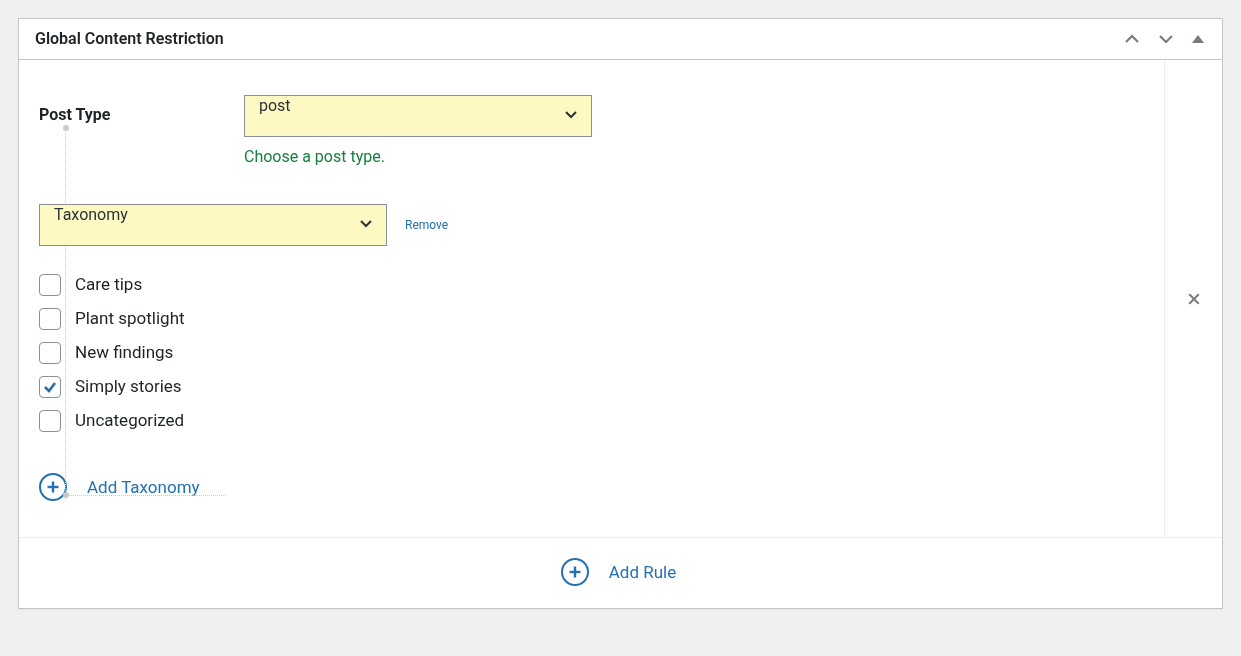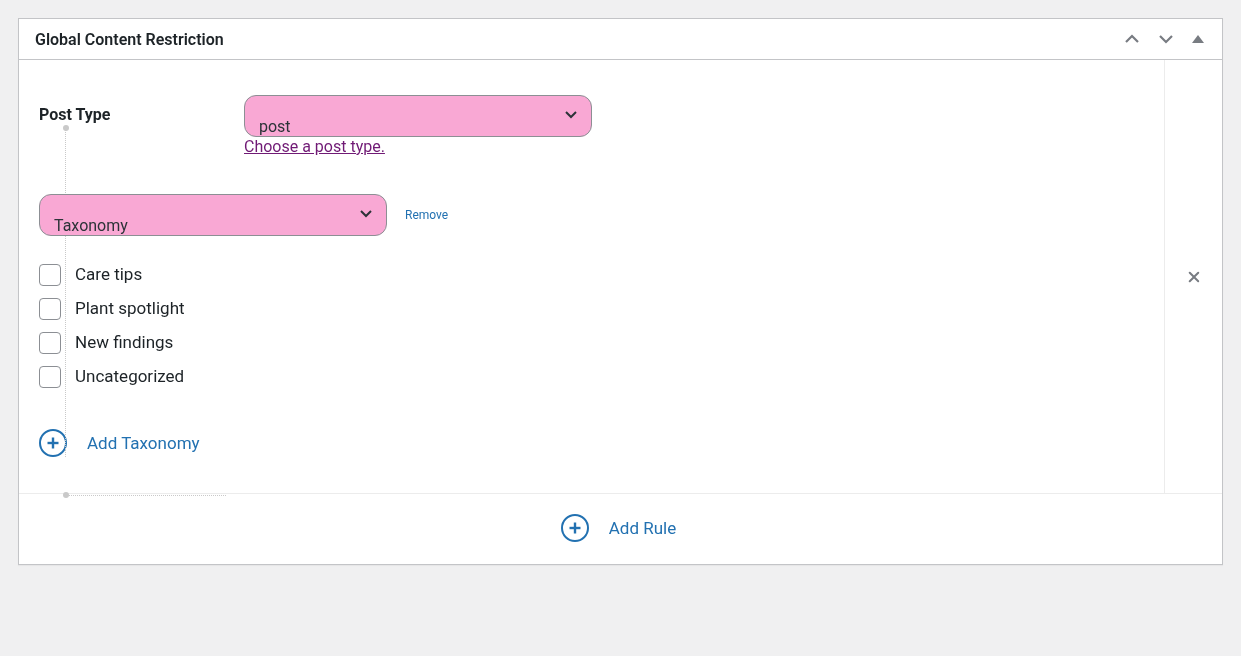--- a/index.html
+++ b/index.html
@@ -10,21 +10,21 @@
     font-family: -apple-system, BlinkMacSystemFont, "Segoe UI", Roboto, Helvetica, Arial, sans-serif;
     color: #1d2327;
   }
   .metabox {
     background: #fff;
     border: 1px solid #c3c4c7;
     box-shadow: 0 1px 1px rgba(0,0,0,0.04);
   }
   .metabox-header {
     display: flex;
-    align-items: center;
+    align-items: flex-start;
     justify-content: space-between;
     padding: 10px 16px;
     border-bottom: 1px solid #c3c4c7;
   }
   .metabox-title {
     font-size: 16px;
     font-weight: 600;
     color: #1d2327;
   }
   .header-handles {
@@ -91,42 +91,42 @@
     color: #1d2327;
   }
   .input-col {
     flex: 0 0 auto;
   }
 
   .select-box {
     width: 348px;
     height: 42px;
     border: 1px solid #8c8f94;
-    border-radius: 12px;
-    background: #f9a8d4;
+    border-radius: 0;
+    background: #fef9c3;
     padding: 0 40px 0 14px;
     position: relative;
     display: flex;
-    align-items: flex-end;
+    align-items: flex-start;
     font-size: 16px;
     color: #2c3338;
     cursor: pointer;
   }
   .select-box .caret {
     position: absolute;
     right: 12px;
     top: 50%;
     transform: translateY(-50%);
     color: #2c3338;
   }
   .helper-text {
-    color: #701a75;
+    color: #15803d;
     font-size: 16px;
+    margin-top: 10px;
     margin-bottom: 32px;
-    text-decoration: underline;
   }
 
   .after-select {
     margin-left: 18px;
     padding-top: 10px;
   }
   .link-remove {
     color: #2271b1;
     font-size: 12px;
     text-decoration: none;
@@ -305,20 +305,28 @@
                 </span>
                 <span class="term-label">Plant spotlight</span>
               </div>
               <div class="term-item">
                 <span class="cb">
                   
                 </span>
                 <span class="term-label">New findings</span>
               </div>
               <div class="term-item">
+                <span class="cb checked">
+                  <svg width="16" height="16" viewBox="0 0 16 16" fill="none" stroke="currentColor" stroke-width="2.6">
+                      <polyline points="3 8 7 12 13 4"></polyline>
+                    </svg>
+                </span>
+                <span class="term-label">Simply stories</span>
+              </div>
+              <div class="term-item">
                 <span class="cb">
                   
                 </span>
                 <span class="term-label">Uncategorized</span>
               </div>
             </div>
 
             <div class="tax-spacer"></div>
 
             <div class="add-btn-row">

